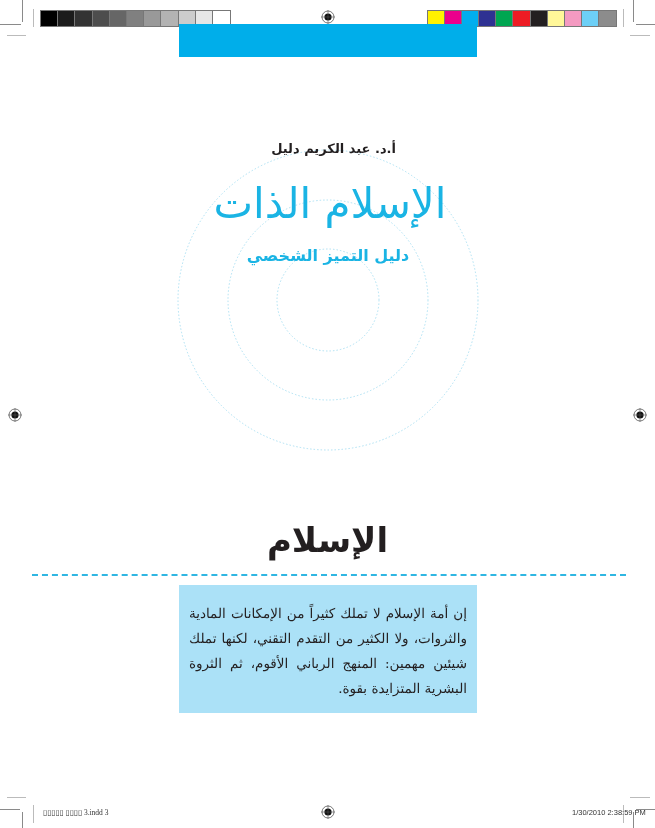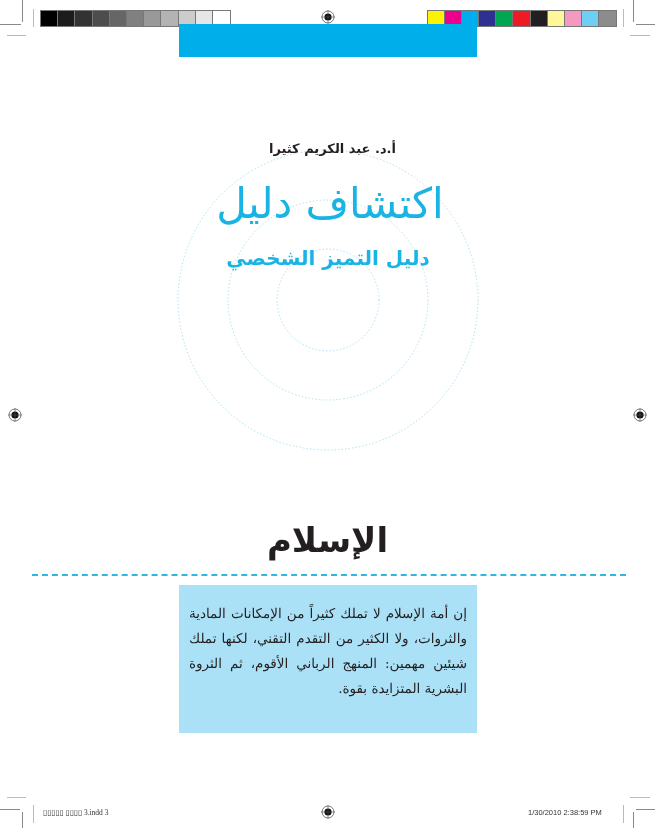--- a/index.html
+++ b/index.html
@@ -21,33 +21,33 @@
 
     .author { position: absolute; left: 180px; top: 141px; width: 216px; text-align: right; direction: rtl;
       font-family: "DejaVu Sans", sans-serif; font-weight: bold; font-size: 13px; color: #231f20; }
 
     .circles { position: absolute; left: 0; top: 0; width: 655px; height: 828px; pointer-events: none; }
 
     .title { position: absolute; left: 180px; top: 176px; width: 300px; text-align: center; direction: rtl;
       font-family: "DejaVu Sans", sans-serif; font-size: 42px; font-weight: normal; color: #1ab4e4; letter-spacing: 0px; line-height: 56px; }
 
     .subtitle { position: absolute; left: 220px; top: 246px; width: 216px; text-align: center; direction: rtl;
-      font-family: "DejaVu Sans", sans-serif; font-size: 20px; font-weight: bold; color: #1ab4e4; }
+      font-family: "DejaVu Sans", sans-serif; font-size: 16px; font-weight: bold; color: #1ab4e4; }
 
     .section-heading { position: absolute; left: 200px; top: 518px; width: 255px; text-align: center; direction: rtl;
       font-family: "DejaVu Sans", sans-serif; font-size: 34px; font-weight: bold; color: #231f20; line-height: 44px; }
 
     .dash-line { position: absolute; left: 32px; top: 574px; width: 594px; height: 0; border-top: 2px dashed #2fb6e2; }
 
-    .body-box { position: absolute; left: 179px; top: 585px; width: 298px; height: 148px; background: #abe1f7;
+    .body-box { position: absolute; left: 179px; top: 585px; width: 298px; height: 128px; background: #abe1f7;
       padding: 16px 10px 10px 10px; direction: rtl; text-align: justify;
       font-family: "DejaVu Serif", serif; font-size: 13.5px; line-height: 25px; color: #231f20; }
 
     .footer-left { position: absolute; left: 43px; top: 808px; font-family: Liberation Serif, serif; font-size: 7.5px; color: #333; }
-    .footer-right { position: absolute; left: 528px; top: 808px; font-family: "Liberation Sans", sans-serif; font-size: 7.5px; color: #333; }
+    .footer-right { position: absolute; left: 572px; top: 808px; font-family: "Liberation Sans", sans-serif; font-size: 7.5px; color: #333; }
   </style>
 </head>
 <body>
 
 <div class="crop" style="left:22px;top:0;width:1px;height:22px;"></div>
 <div class="crop" style="left:0;top:24px;width:21px;height:1px;"></div>
 <div class="crop" style="left:33px;top:9px;width:1px;height:18px;background:#bbb;"></div>
 <div class="crop" style="left:7px;top:35px;width:19px;height:1px;background:#bbb;"></div>
 
 <div class="crop" style="left:633px;top:0;width:1px;height:22px;"></div>
@@ -121,23 +121,23 @@
 <div class="header-bar"></div>
 
 <svg class="circles" viewBox="0 0 655 828">
   <g fill="none" stroke="#9bd9f0" stroke-width="0.8" stroke-dasharray="1.5 2">
     <circle cx="328" cy="300" r="51"></circle>
     <circle cx="328" cy="300" r="100"></circle>
     <circle cx="328" cy="300" r="150"></circle>
   </g>
 </svg>
 
-<div class="author">أ.د. عبد الكريم كثيرا</div>
+<div class="author">أ.د. عبد الكريم دليل</div>
 
-<div class="title">اكتشاف دليل</div>
+<div class="title">الإسلام الذات</div>
 
 <div class="subtitle">دليل التميز الشخصي</div>
 
 <div class="section-heading">الإسلام</div>
 
 <div class="dash-line"></div>
 
 <div class="body-box">
   <p>إن أمة الإسلام لا تملك كثيراً من الإمكانات المادية والثروات، ولا الكثير من التقدم التقني، لكنها تملك شيئين مهمين: المنهج الرباني الأقوم، ثم الثروة البشرية المتزايدة بقوة.</p>
 </div>

